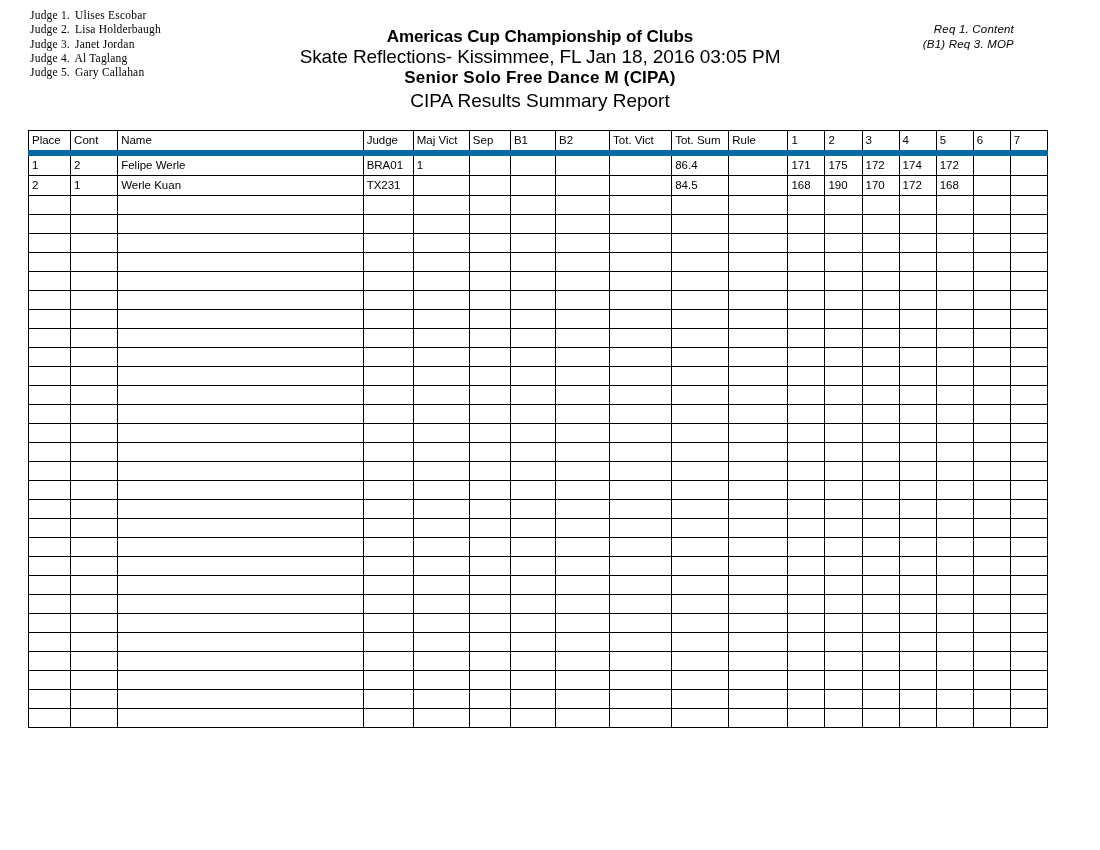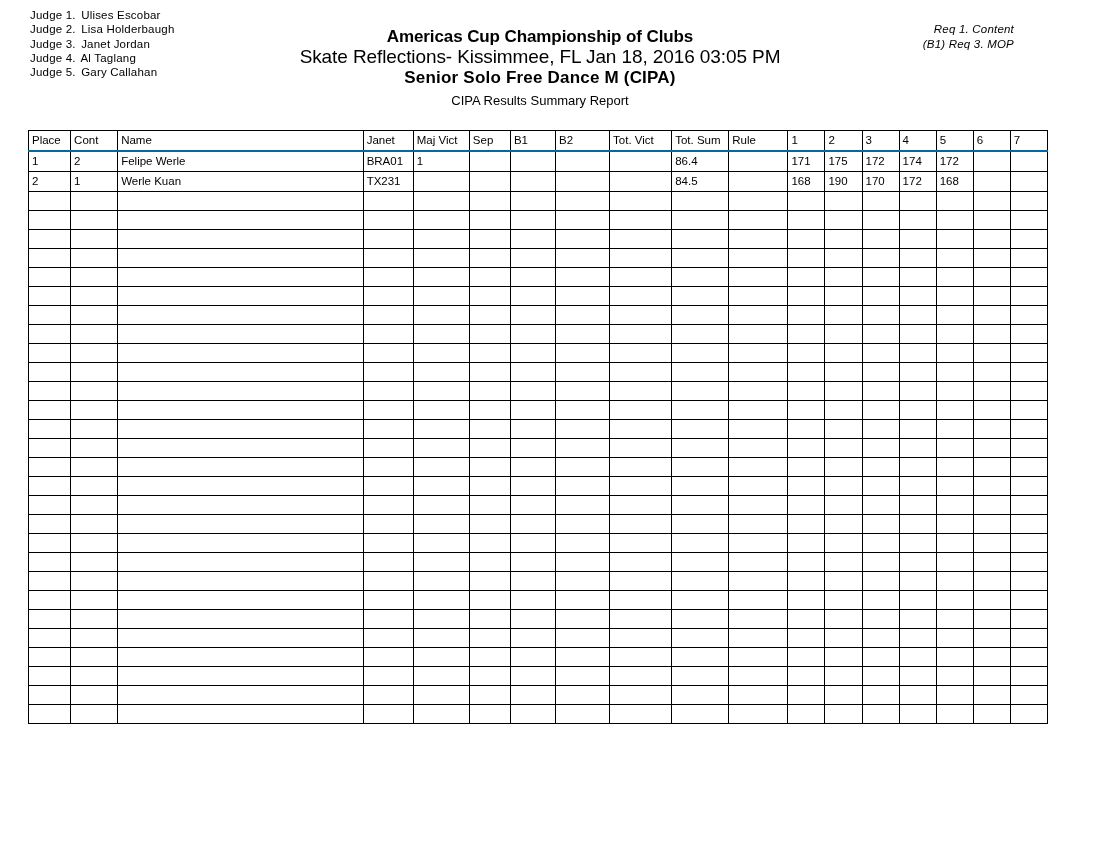--- a/index.html
+++ b/index.html
@@ -21,20 +21,21 @@
     position: absolute;
     left: 30px;
     top: 8px;
     width: 260px;
   }
   .judge-line {
     font-size: 11.5px;
     line-height: 14.3px;
     letter-spacing: 0.2px;
     white-space: nowrap;
+    font-family: Liberation Serif, serif;
   }
   .judge-line .jnum { padding-right: 2px; }
 
   
   #title-block {
     position: absolute;
     left: 190px;
     top: 18px;
     width: 700px;
     text-align: center;
@@ -51,21 +52,21 @@
     line-height: 19px;
     letter-spacing: -0.1px;
   }
   #event-category {
     font-size: 17px;
     font-weight: bold;
     line-height: 24px;
     letter-spacing: 0.2px;
   }
   #report-subtitle {
-    font-size: 13px;
+    font-size: 19px;
     line-height: 22px;
   }
 
   
   #eventnum-block {
     position: absolute;
     right: 28px;
     top: 22px;
     text-align: right;
     width: 230px;
@@ -109,21 +110,21 @@
     line-height: 17px;
     text-align: left;
     overflow: hidden;
     white-space: nowrap;
     vertical-align: middle;
     box-sizing: border-box;
   }
   table#results-table thead th {
     height: 19px;
     line-height: 19px;
-    border-bottom: 2px solid #0369a1;
+    border-bottom: 6px solid #0369a1;
     border-radius: 7px;
   }
   table#results-table tbody td {
     height: 19px;
     line-height: 19px;
   }
   
   .c { text-align: center; padding-left: 0; }
   .r { text-align: right;  padding-left: 0; padding-right: 6px; }
 </style>
@@ -185,21 +186,21 @@
       <col style="width:37px">
         <col style="width:37px">
         <col style="width:37px">
       <col style="width:37px">
     </colgroup>
     <thead>
       <tr>
           <th class="c">Place</th>
           <th class="c">Cont</th>
           <th>Name</th>
-          <th>Janet</th>
+          <th>Judge</th>
           <th>Maj Vict</th>
           <th>Sep</th>
           <th>B1</th>
           <th>B2</th>
           <th>Tot. Vict</th>
           <th>Tot. Sum</th>
           <th>Rule</th>
           <th class="r">1</th>
           <th class="r">2</th>
           <th class="r">3</th>

